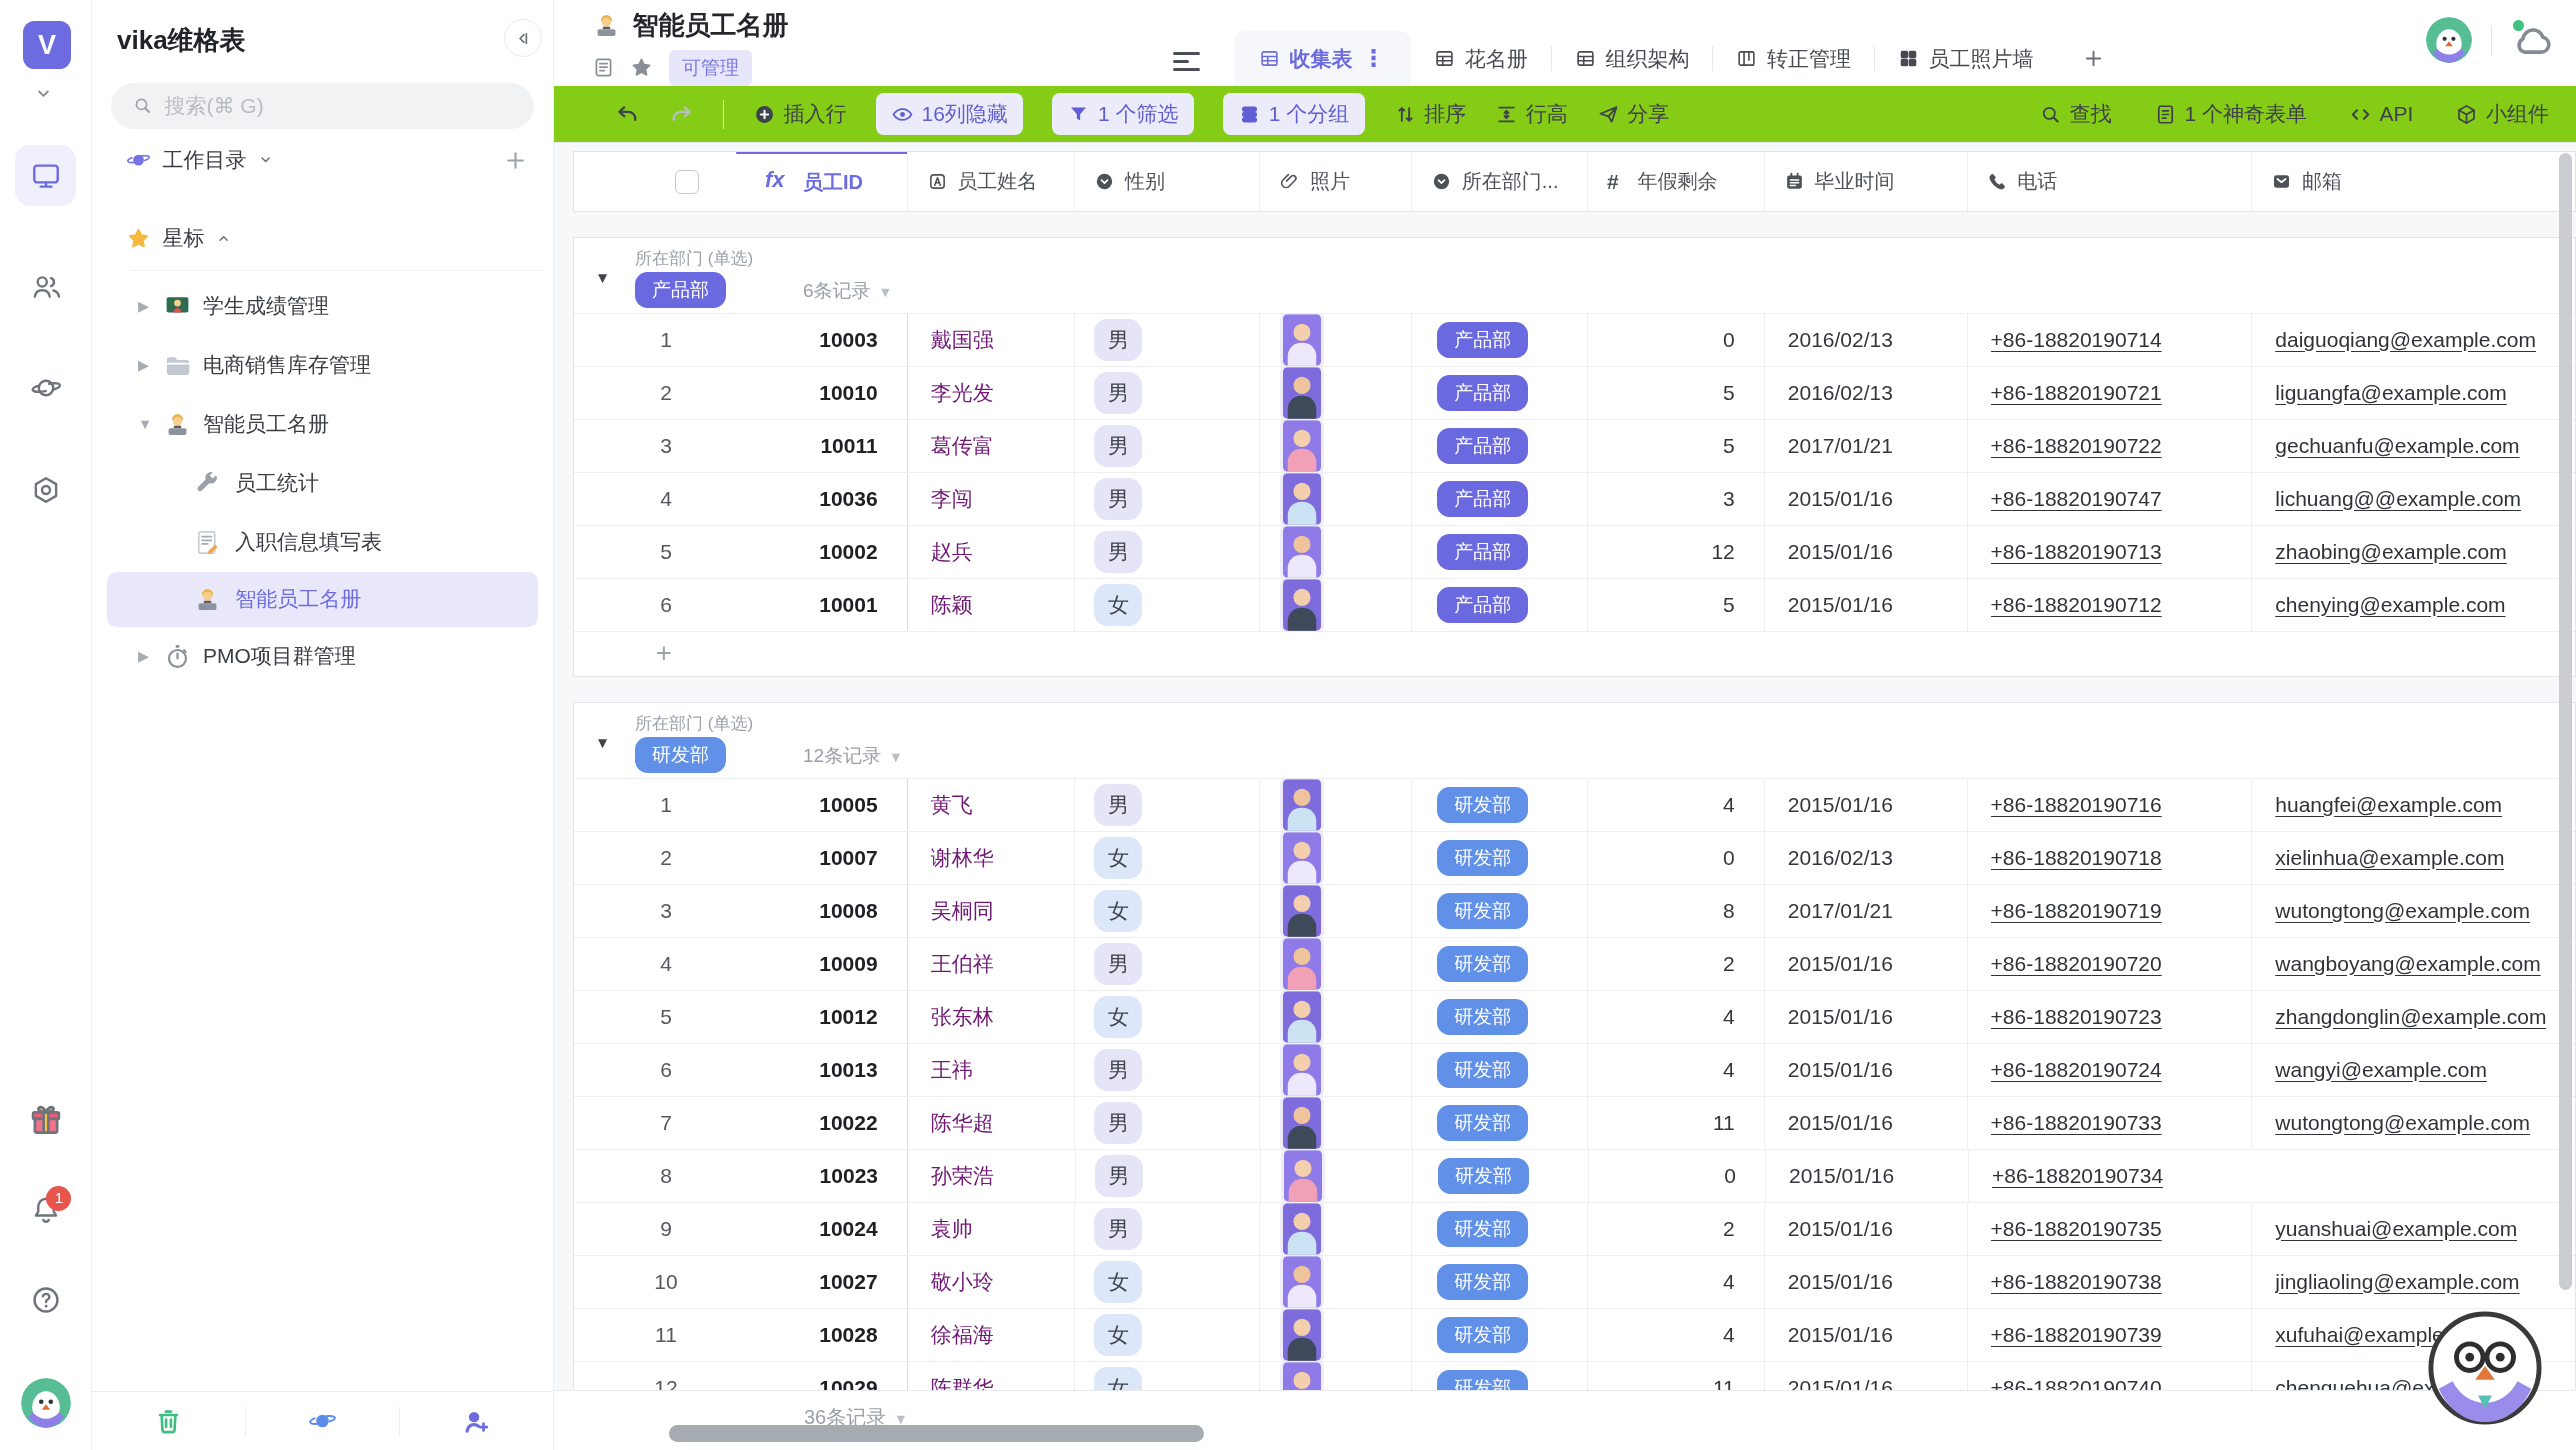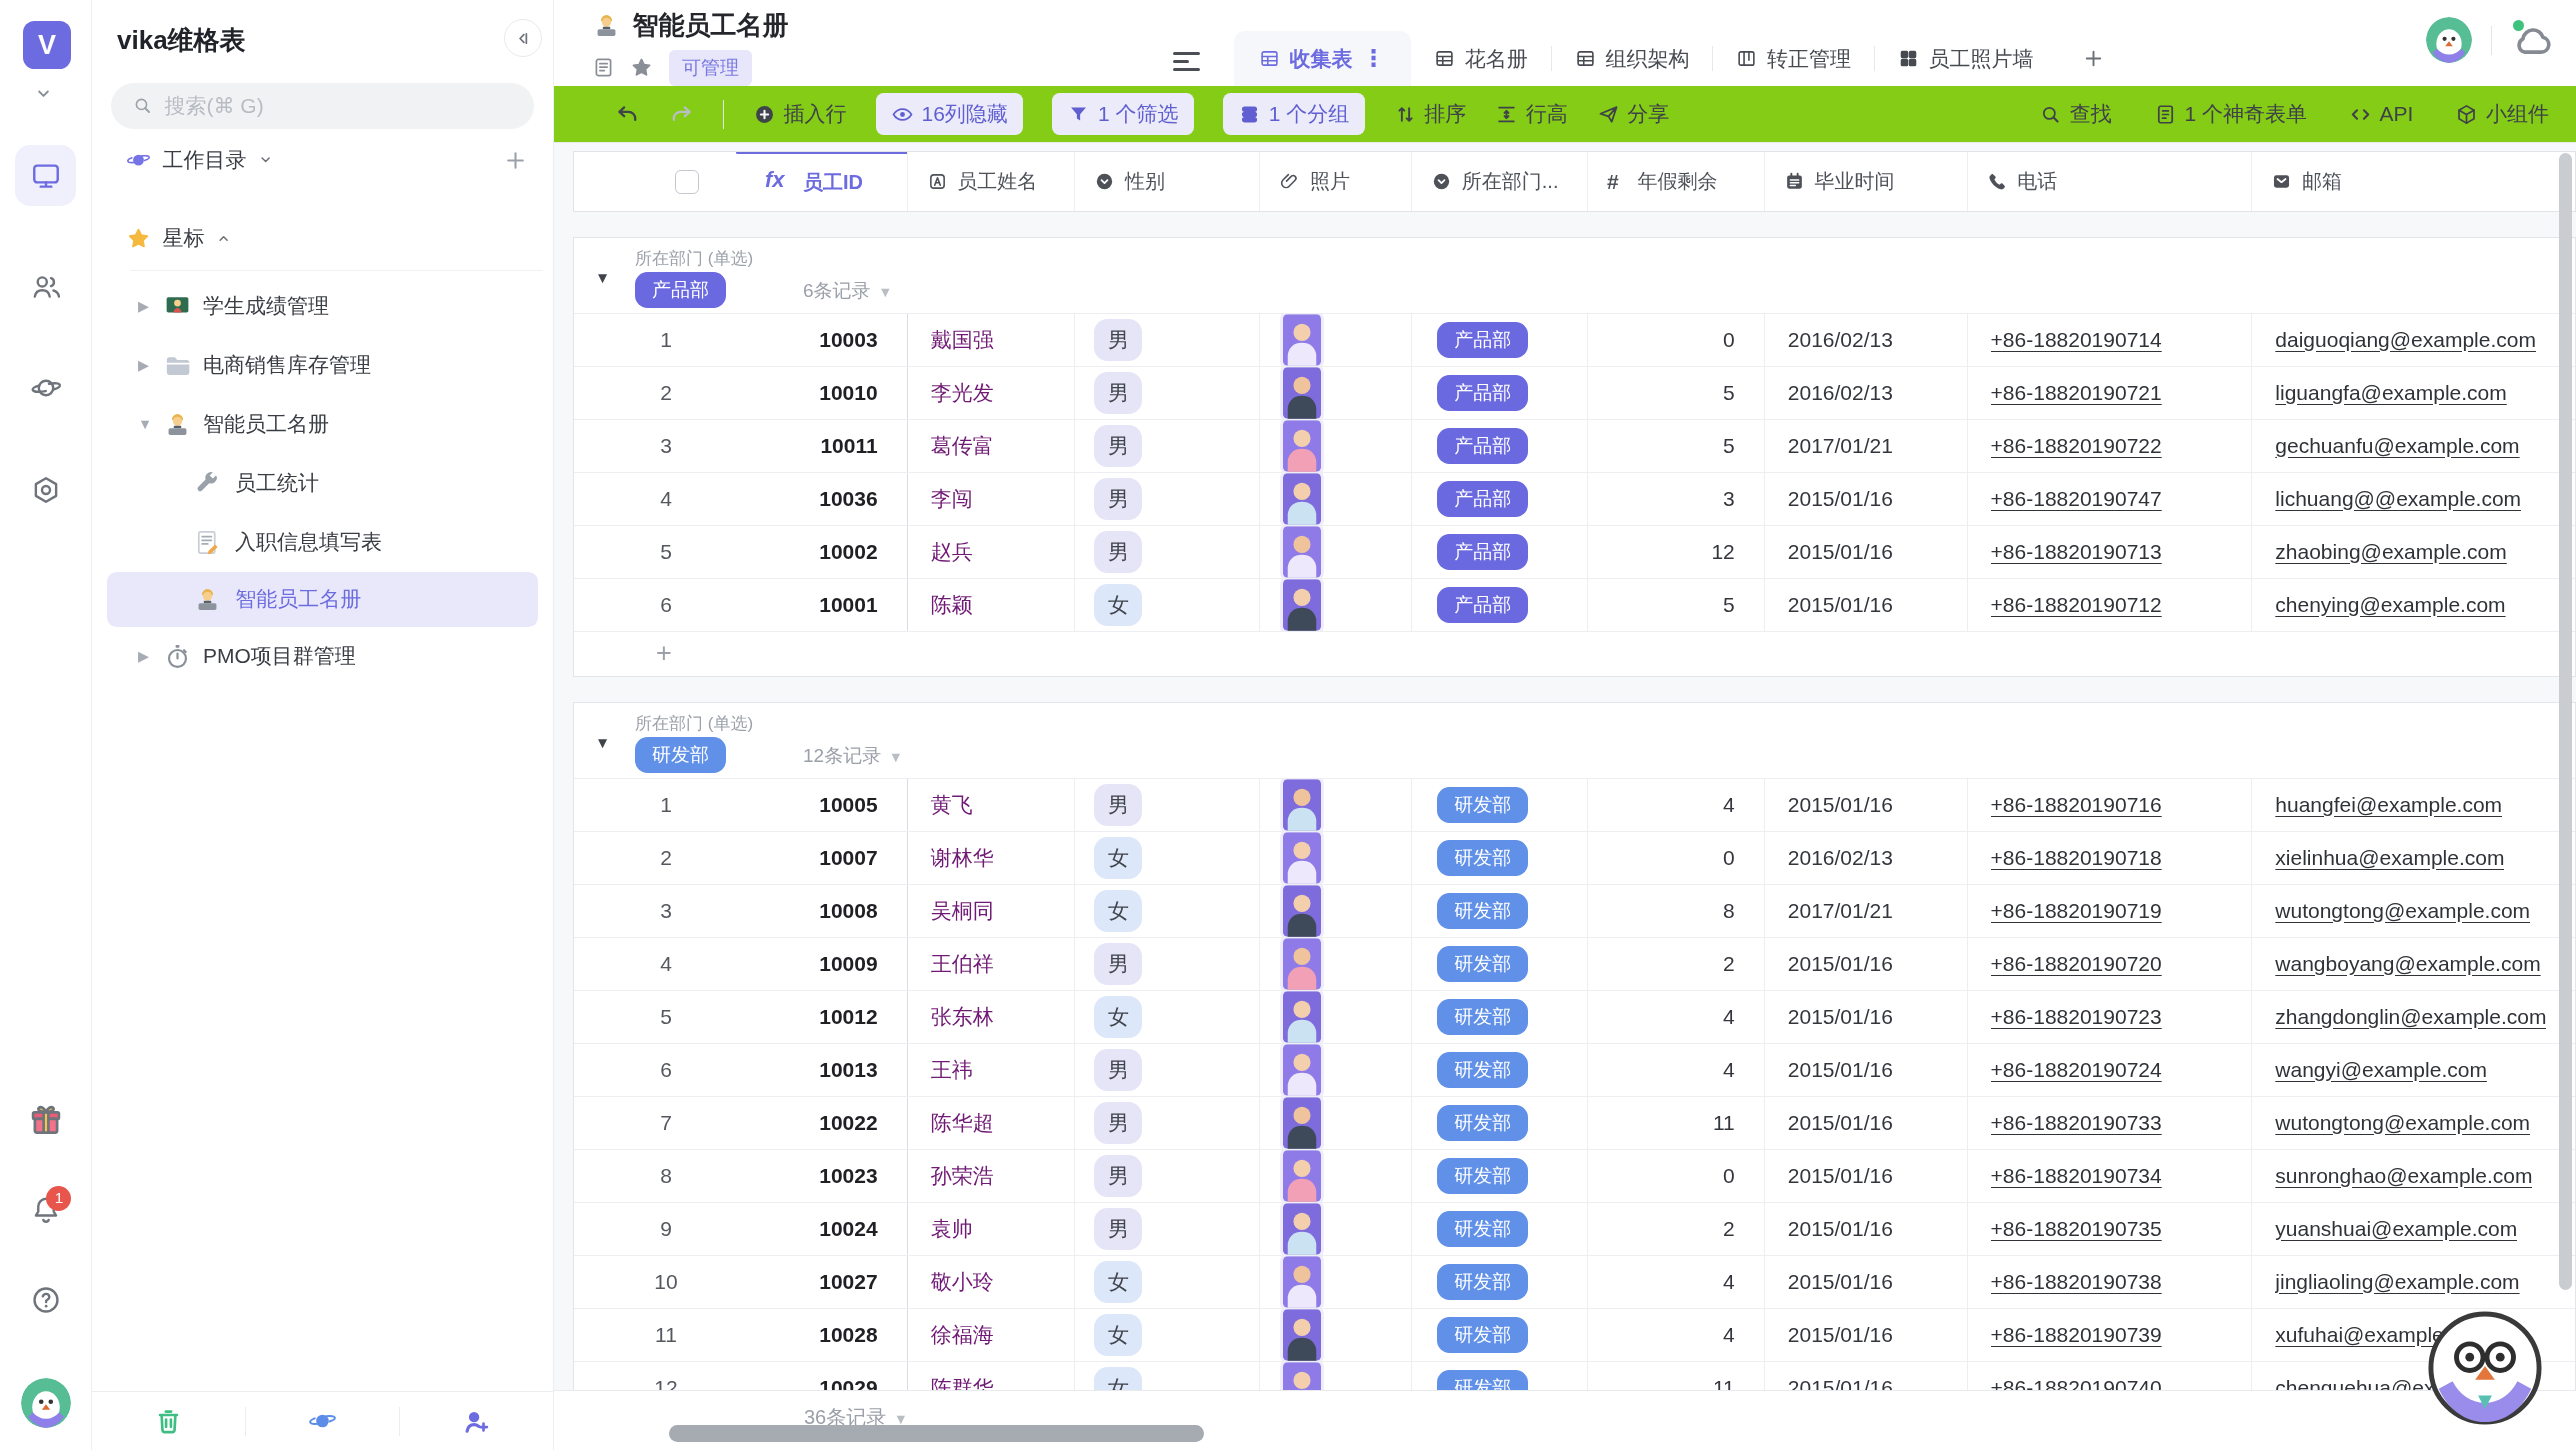--- a/index.html
+++ b/index.html
@@ -1141,23 +1141,20 @@
             </div>
             <div class="cell leave" style="width: 177px;">
               <span>0</span>
             </div>
             <div class="cell grad" style="width: 203px;">
               <span>2015/01/16</span>
             </div>
             <div class="cell linkcell" style="width: 285px;">
               <span class="linktext">+86-18820190734</span>
             </div>
-            <div class="cell linkcell" style="width: 323px;">
-              <span class="linktext">sunronghao@example.com</span>
-            </div>
           </div>
           <div class="row">
             <div class="cell c0" style="width: 334px;">
               <span class="rownum">9</span>
               <span class="rid">10024</span>
             </div>
             <div class="cell " style="width: 168px;">
               <span class="name">袁帅</span>
             </div>
             <div class="cell " style="width: 185px;">

